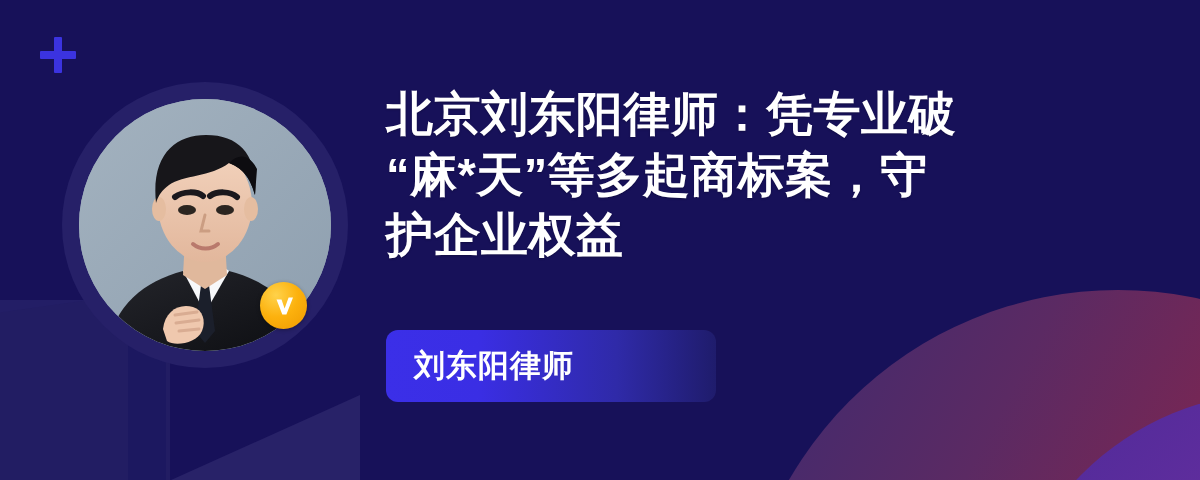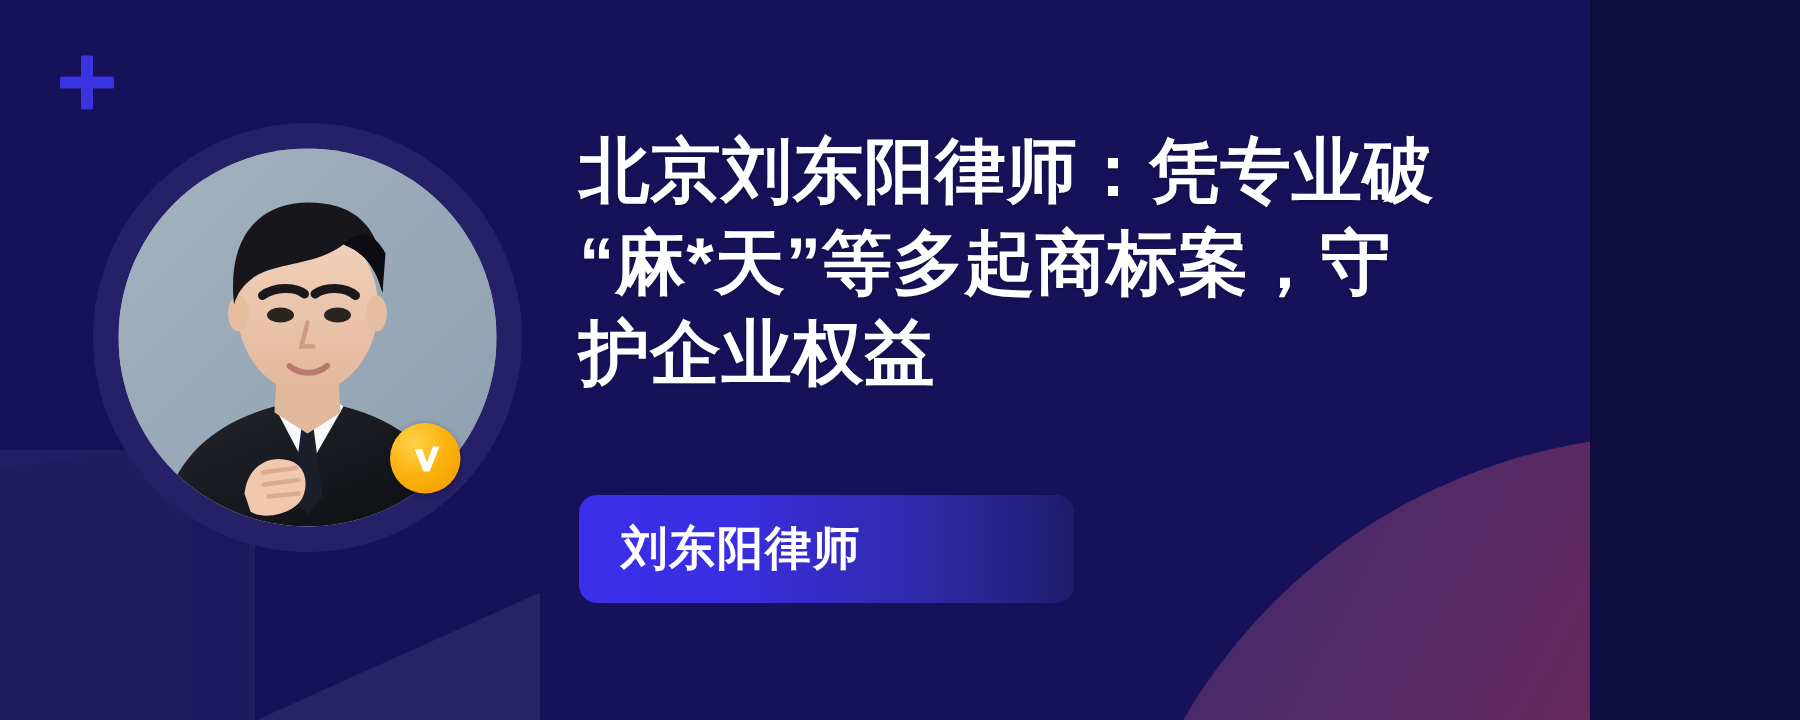--- a/index.html
+++ b/index.html
@@ -5,21 +5,21 @@
   * { margin:0; padding:0; box-sizing:border-box; }
   html, body {
     width:1200px; height:480px;
     font-family:"Liberation Sans", "DejaVu Sans", sans-serif;
     background:#0f0d3f;
     overflow:hidden;
   }
 
   #banner {
     position:relative;
-    width:1060px; height:480px;
+    width:1200px; height:480px;
     background:#171159;
     overflow:hidden;
   }
 
   
   .bg-layer { position:absolute; inset:0; overflow:hidden; pointer-events:none; }
 
   
   .shape-block-left {
     position:absolute;

